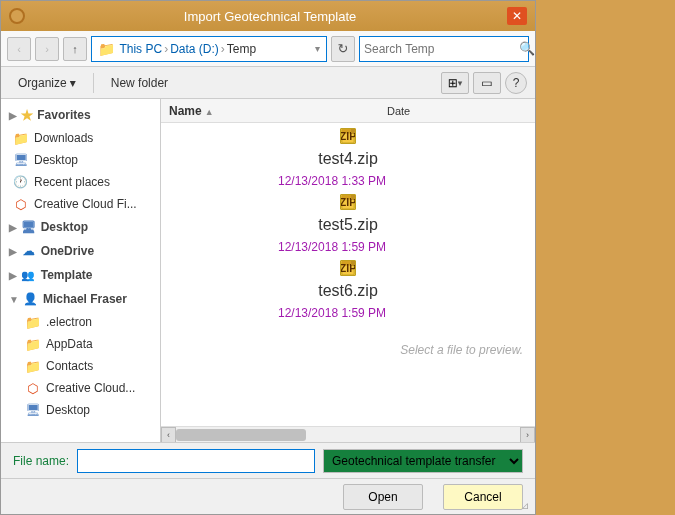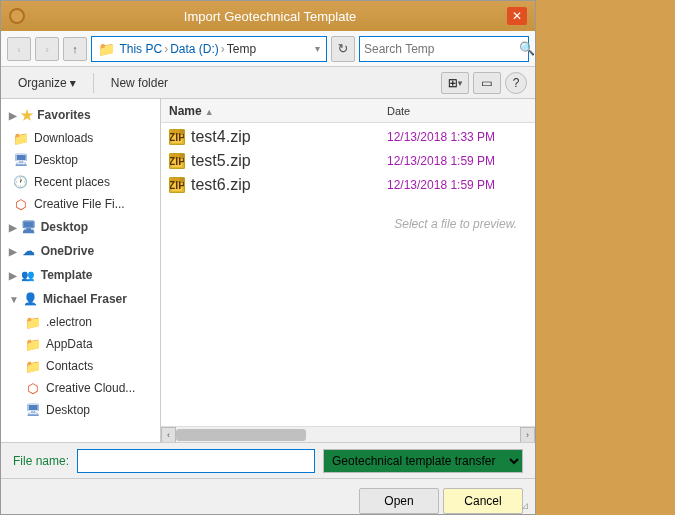--- a/index.html
+++ b/index.html
@@ -260,20 +260,21 @@
       flex: 1;
       overflow-y: auto;
       padding: 2px 0;
     }
     .file-row {
       display: flex;
       align-items: center;
       padding: 3px 8px;
       cursor: pointer;
       gap: 6px;
+      flex-direction: column;
     }
     .file-icon { width: 16px; height: 16px; flex-shrink: 0; }
     .zip-icon {
       width: 16px; height: 16px;
       background: #f5c842;
       border: 1px solid #c0a020;
       border-radius: 1px;
       display: flex; align-items: center; justify-content: center;
       font-size: 8px;
       font-weight: bold;
@@ -358,24 +359,24 @@
       font-size: 12px;
       cursor: pointer;
     }
 
     
     .buttons-bar {
       height: 36px;
       background: #f0f0f0;
       border-top: 1px solid #ccc;
       display: flex;
-      align-items: flex-end;
+      align-items: center;
       justify-content: flex-end;
       padding: 0 12px;
-      gap: 4px;
+      gap: 20px;
       flex-shrink: 0;
     }
     .dialog-btn {
       width: 80px;
       height: 26px;
       border: 1px solid #bbb;
       background: #fef9c3;
       cursor: pointer;
       font-size: 12px;
       border-radius: 2px;
@@ -462,21 +463,21 @@
       <div class="nav-item">
         <span class="nav-icon icon-desktop">🖥</span>
         <span>Desktop</span>
       </div>
       <div class="nav-item">
         <span class="nav-icon icon-recent">🕐</span>
         <span>Recent places</span>
       </div>
       <div class="nav-item">
         <span class="nav-icon icon-cc" style="color:#e05020;font-size:13px;">⬡</span>
-        <span>Creative File Fi...</span>
+        <span>Creative Cloud Fi...</span>
       </div>
 
       <div class="section-header">
         <span class="triangle">▶</span>
         <span class="nav-icon icon-desktop">🖥</span>
         <span>Desktop</span>
       </div>
 
       <div class="section-header">
         <span class="triangle">▶</span>
@@ -555,21 +556,21 @@
             <svg width="16" height="16" viewBox="0 0 16 16">
               <rect x="1" y="0" width="14" height="16" rx="1" fill="#f5c842" stroke="#c0a020" stroke-width="1"></rect>
               <rect x="1" y="0" width="14" height="5" rx="1" fill="#d4a020"></rect>
               <text x="8" y="13" text-anchor="middle" font-size="5" font-weight="bold" fill="#5a3000">ZIP</text>
             </svg>
           </div>
           <span class="file-name">test6.zip</span>
           <span class="file-date">12/13/2018 1:59 PM</span>
         </div>
 
-        <div style="flex:1; display:flex; align-items:center; justify-content:flex-end; padding: 20px 18px 0 0;">
+        <div style="flex:1; display:flex; align-items:center; justify-content:flex-end; padding: 20px 12px 0 0;">
           <span class="preview-text">Select a file to preview.</span>
         </div>
       </div>
 
       <div class="h-scroll-area">
         <div class="h-scroll-btn">‹</div>
         <div class="h-scroll-track">
           <div class="h-scroll-thumb"></div>
         </div>
         <div class="h-scroll-btn">›</div>

